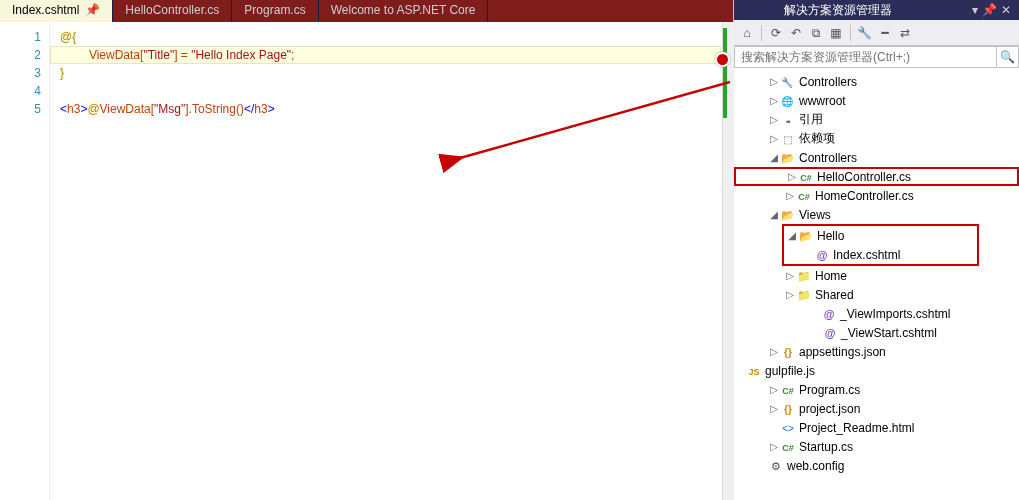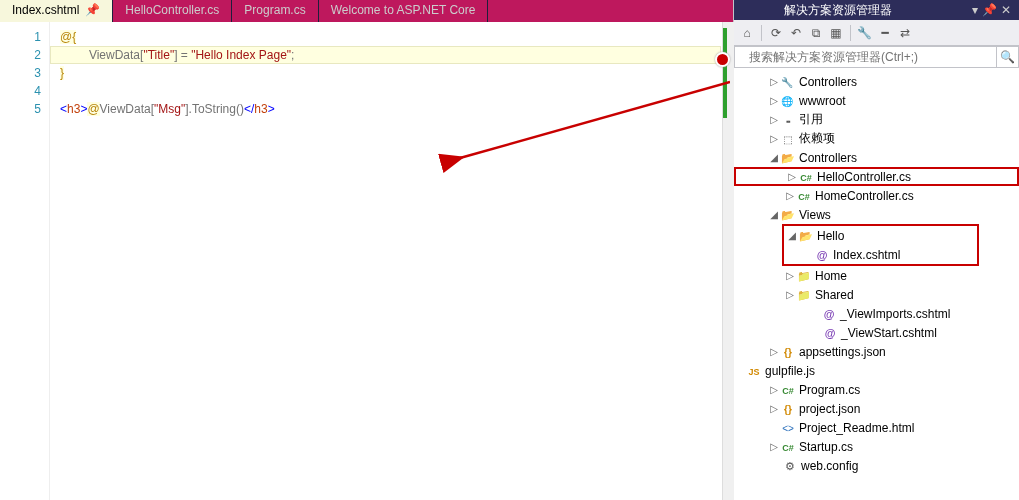--- a/index.html
+++ b/index.html
@@ -1,47 +1,47 @@
 <!DOCTYPE html>
 <html><head>
 <meta charset="utf-8">
 <style>
 * { box-sizing: border-box; margin: 0; padding: 0; font-family: "Segoe UI", Tahoma, sans-serif; font-size: 12px; }
 html, body { width: 1019px; height: 500px; overflow: hidden; background: #eeeef2; }
 .root { display: flex; width: 100%; height: 100%; }
 .editor-pane { flex: 1; display: flex; flex-direction: column; border-right: 1px solid #c2c3c9; }
-.tabs { display: flex; background: #be185d; height: 22px; color: #ccc; }
+.tabs { display: flex; background: #7f1d1d; height: 22px; color: #ccc; }
 .tab { padding: 3px 12px; color: #ccc; border-right: 1px solid #1e1e3c; cursor: pointer; white-space: nowrap; }
 .tab.active { background: #f7f7dc; color: #000; }
 .tab .pin { margin-left: 6px; color: #888; }
 .code-area { display: flex; flex: 1; background: #fff; position: relative; }
 .gutter { width: 50px; background: #fff; text-align: right; padding: 6px 8px 0 0; color: #2b91af; border-right: 1px solid #eee; }
 .gutter div { height: 18px; line-height: 18px; }
 .code { flex: 1; padding: 6px 0 0 10px; font-family: Consolas, monospace; font-size: 13px; line-height: 18px; position: relative; }
 .code pre { font-family: Consolas, monospace; margin: 0; height: 18px; line-height: 18px; }
 .hl-line { position: absolute; left: 0; right: 12px; top: 24px; height: 18px; background: #ffffe0; border: 1px solid #e8e8c0; z-index: 0; }
 .code .content { position: relative; z-index: 1; }
 .k-bg { background: #ffffe0; }
-.c-black { color: #737373; }
+.c-black { color: #c2410c; }
 .c-dkred { color: #c2410c; }
 .c-blue-kw { color: #0000ff; }
 .c-string { color: #a31515; }
 .c-yellow { color: #b8860b; }
 .marker { position: absolute; right: -2px; top: 30px; width: 20px; height: 22px; }
 .marker-dot { width: 15px; height: 15px; border-radius: 50%; background: #c80000; border: 2px solid #fff; box-shadow: 0 0 2px #999; }
 .track { position: absolute; right: -1px; top: 0; bottom: 0; width: 12px; background: #f0f0f0; border-left: 1px solid #ddd; }
 .track .green { position: absolute; left: 0; width: 4px; background: #2ea02e; }
 .side-pane { width: 285px; display: flex; flex-direction: column; background: #eeeef2; }
 .side-title { background: #2d2d5a; color: #fff; height: 20px; display: flex; align-items: center; padding: 0 6px; }
 .side-title span.txt { flex: 1; margin-left: 44px; }
 .side-title .dash { color: #ccc; margin: 0 2px; }
 .toolbar { height: 26px; background: #eeeef2; border-bottom: 1px solid #c2c3c9; display: flex; align-items: center; padding: 0 4px; gap: 2px; }
 .toolbar .btn { width: 18px; height: 18px; display: flex; align-items: center; justify-content: center; color: #555; }
 .toolbar .sep { width: 1px; height: 16px; background: #c2c3c9; margin: 0 3px; }
-.search { display: flex; height: 22px; border: 1px solid #c2c3c9; background: #fff; margin: 0; padding-left: 8px; }
+.search { display: flex; height: 22px; border: 1px solid #c2c3c9; background: #fff; margin: 0; }
 .search input { flex: 1; border: none; padding: 0 6px; outline: none; color: #777; font-size: 12px; }
 .search .go { width: 22px; display: flex; align-items: center; justify-content: center; color: #555; border-left: 1px solid #c2c3c9; }
 .tree { flex: 1; background: #fff; overflow: hidden; padding: 4px 0; }
 .node { display: flex; align-items: center; height: 19px; padding-right: 4px; white-space: nowrap; cursor: pointer; }
 .node .arrow { width: 12px; text-align: center; color: #666; font-size: 10px; }
 .node .icon { width: 16px; text-align: center; margin-right: 3px; }
 .node .label { color: #000; }
 .redbox { border: 2px solid #c80000; }
 .i-cs::before { content: "C#"; font-size: 9px; color: #388a34; font-weight: bold; }
 .i-folder::before { content: "📁"; font-size: 11px; filter: hue-rotate(10deg); }
@@ -222,20 +222,20 @@
       <div class="node" style="padding-left:34px">
           <span class="arrow"></span>
           <span class="icon i-html"></span>
           <span class="label">Project_Readme.html</span>
         </div>
       <div class="node" style="padding-left:34px">
           <span class="arrow">▷</span>
           <span class="icon i-cs"></span>
           <span class="label">Startup.cs</span>
         </div>
-      <div class="node" style="padding-left:36px">
+      <div class="node" style="padding-left:22px">
           <span class="arrow"></span>
           <span class="icon i-config"></span>
           <span class="label">web.config</span>
         </div>
     </div>
   </div>
 </div>
 
 </body></html>

